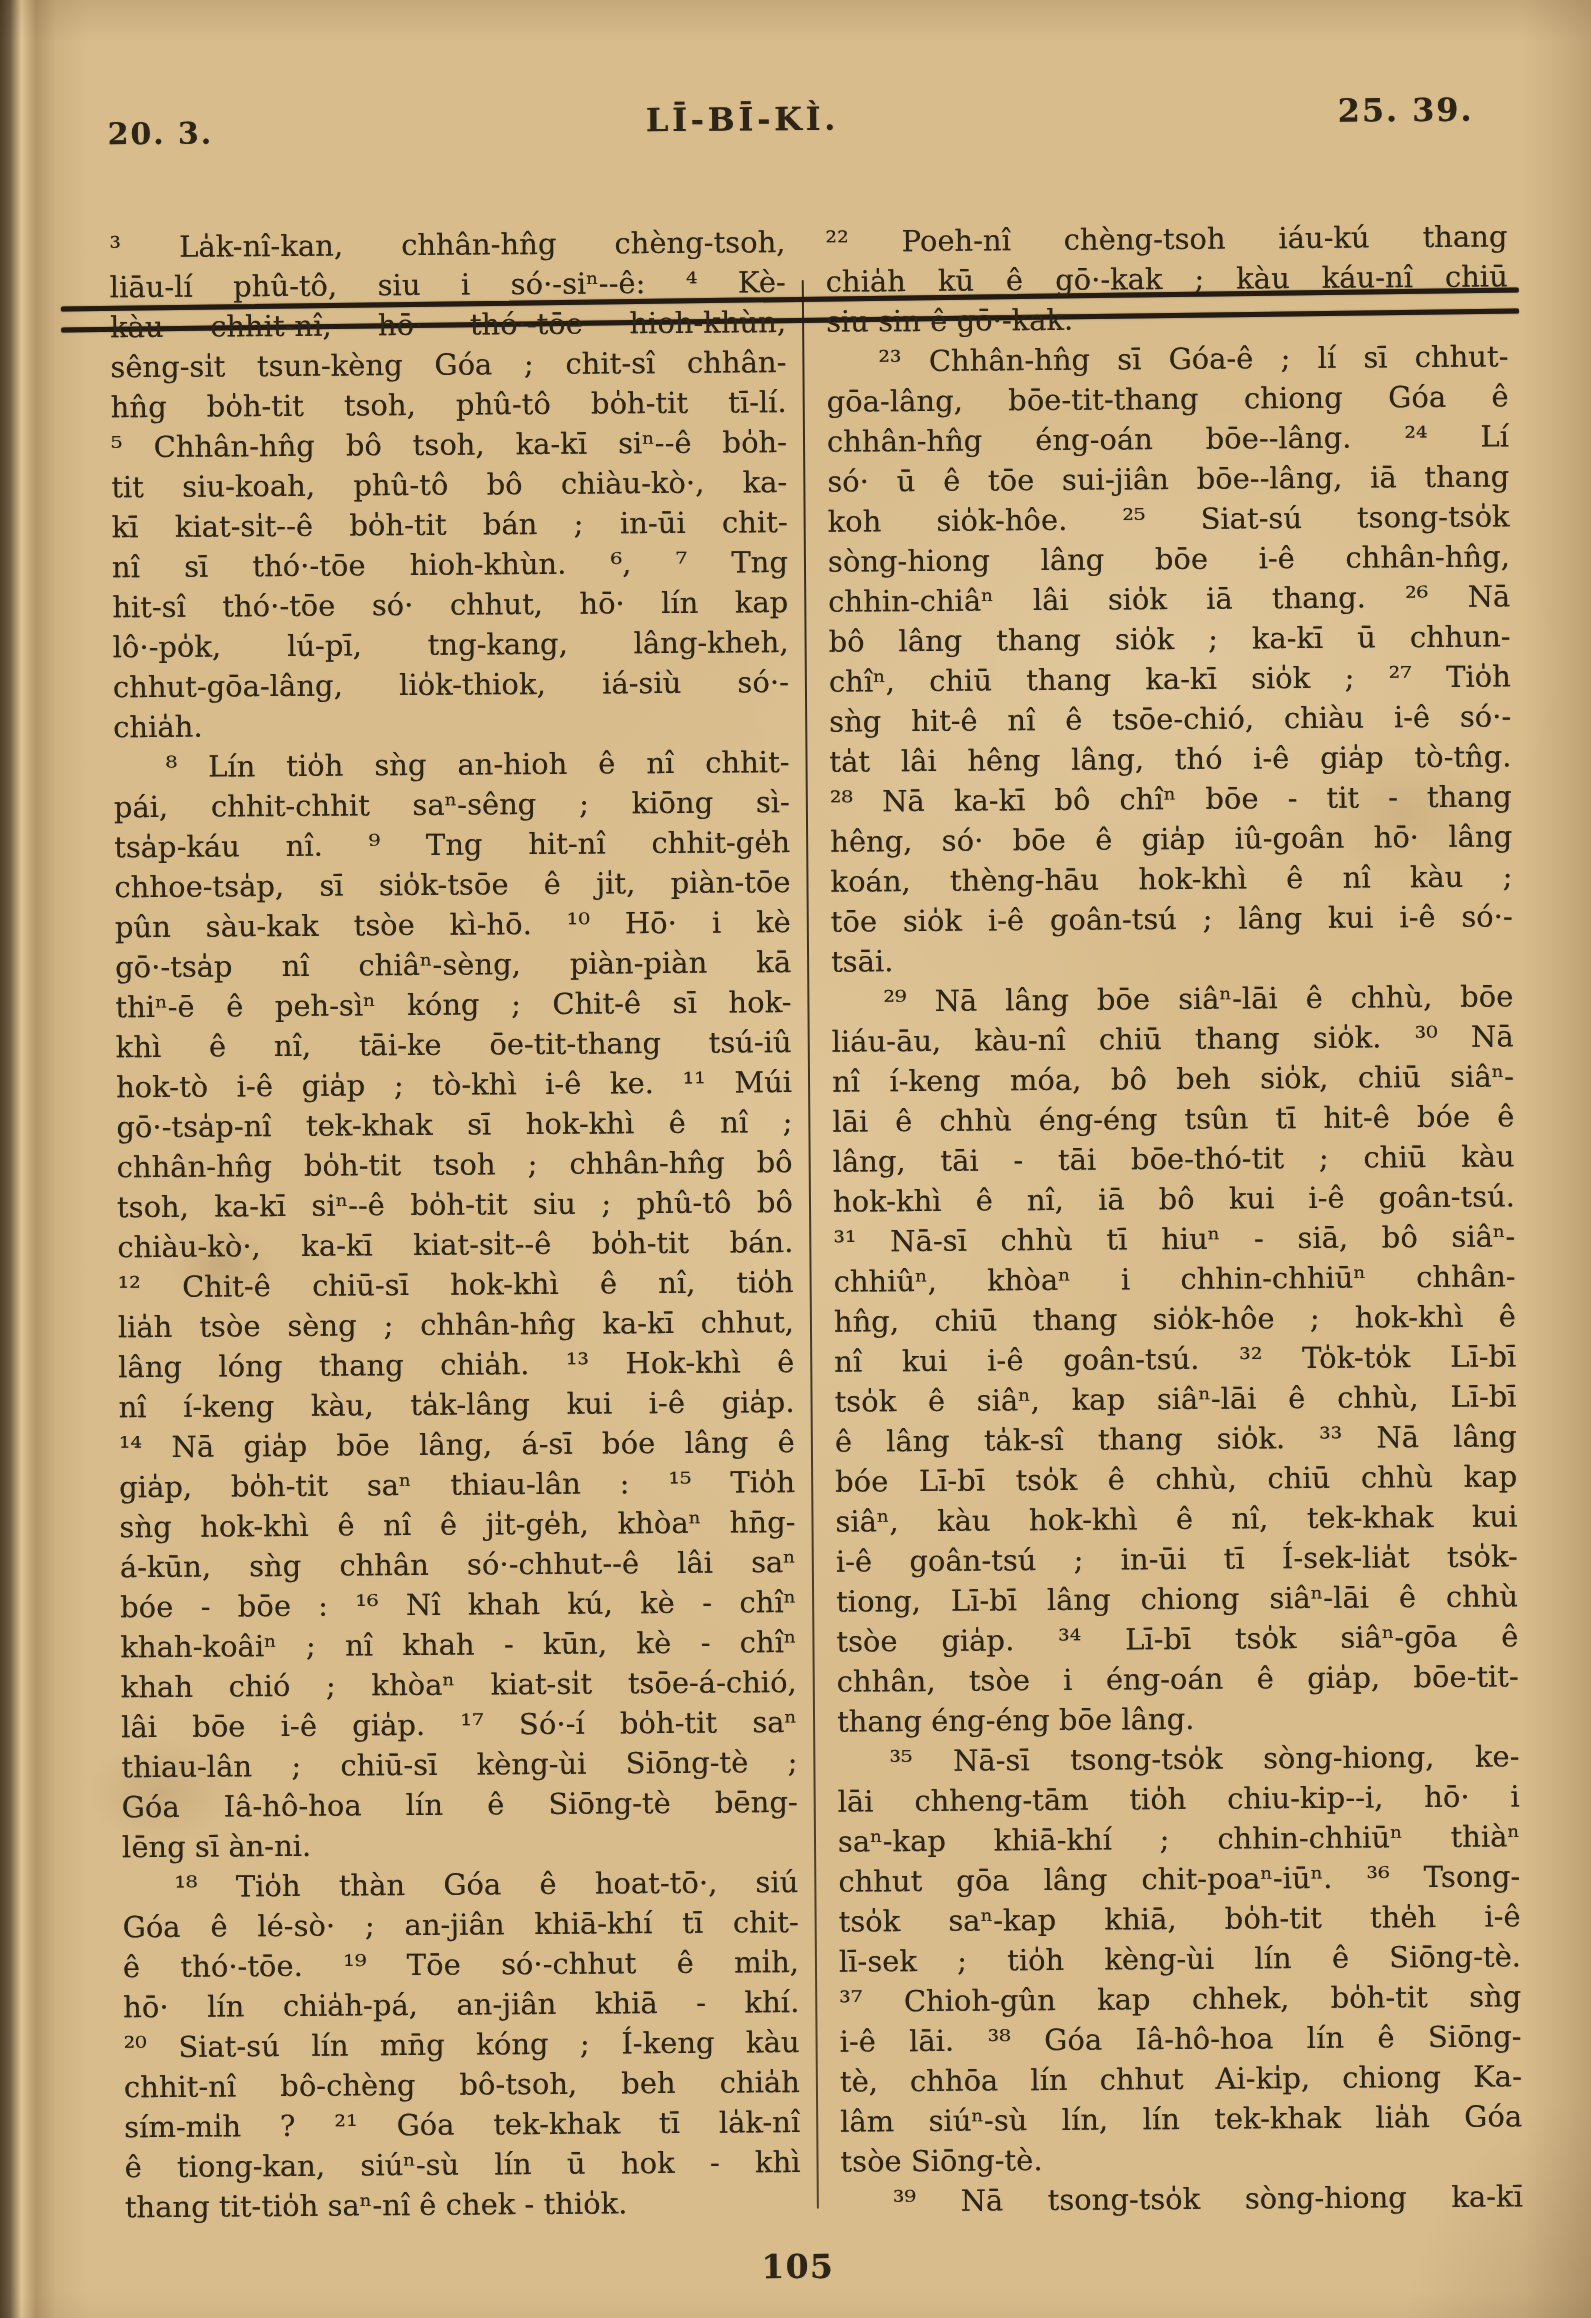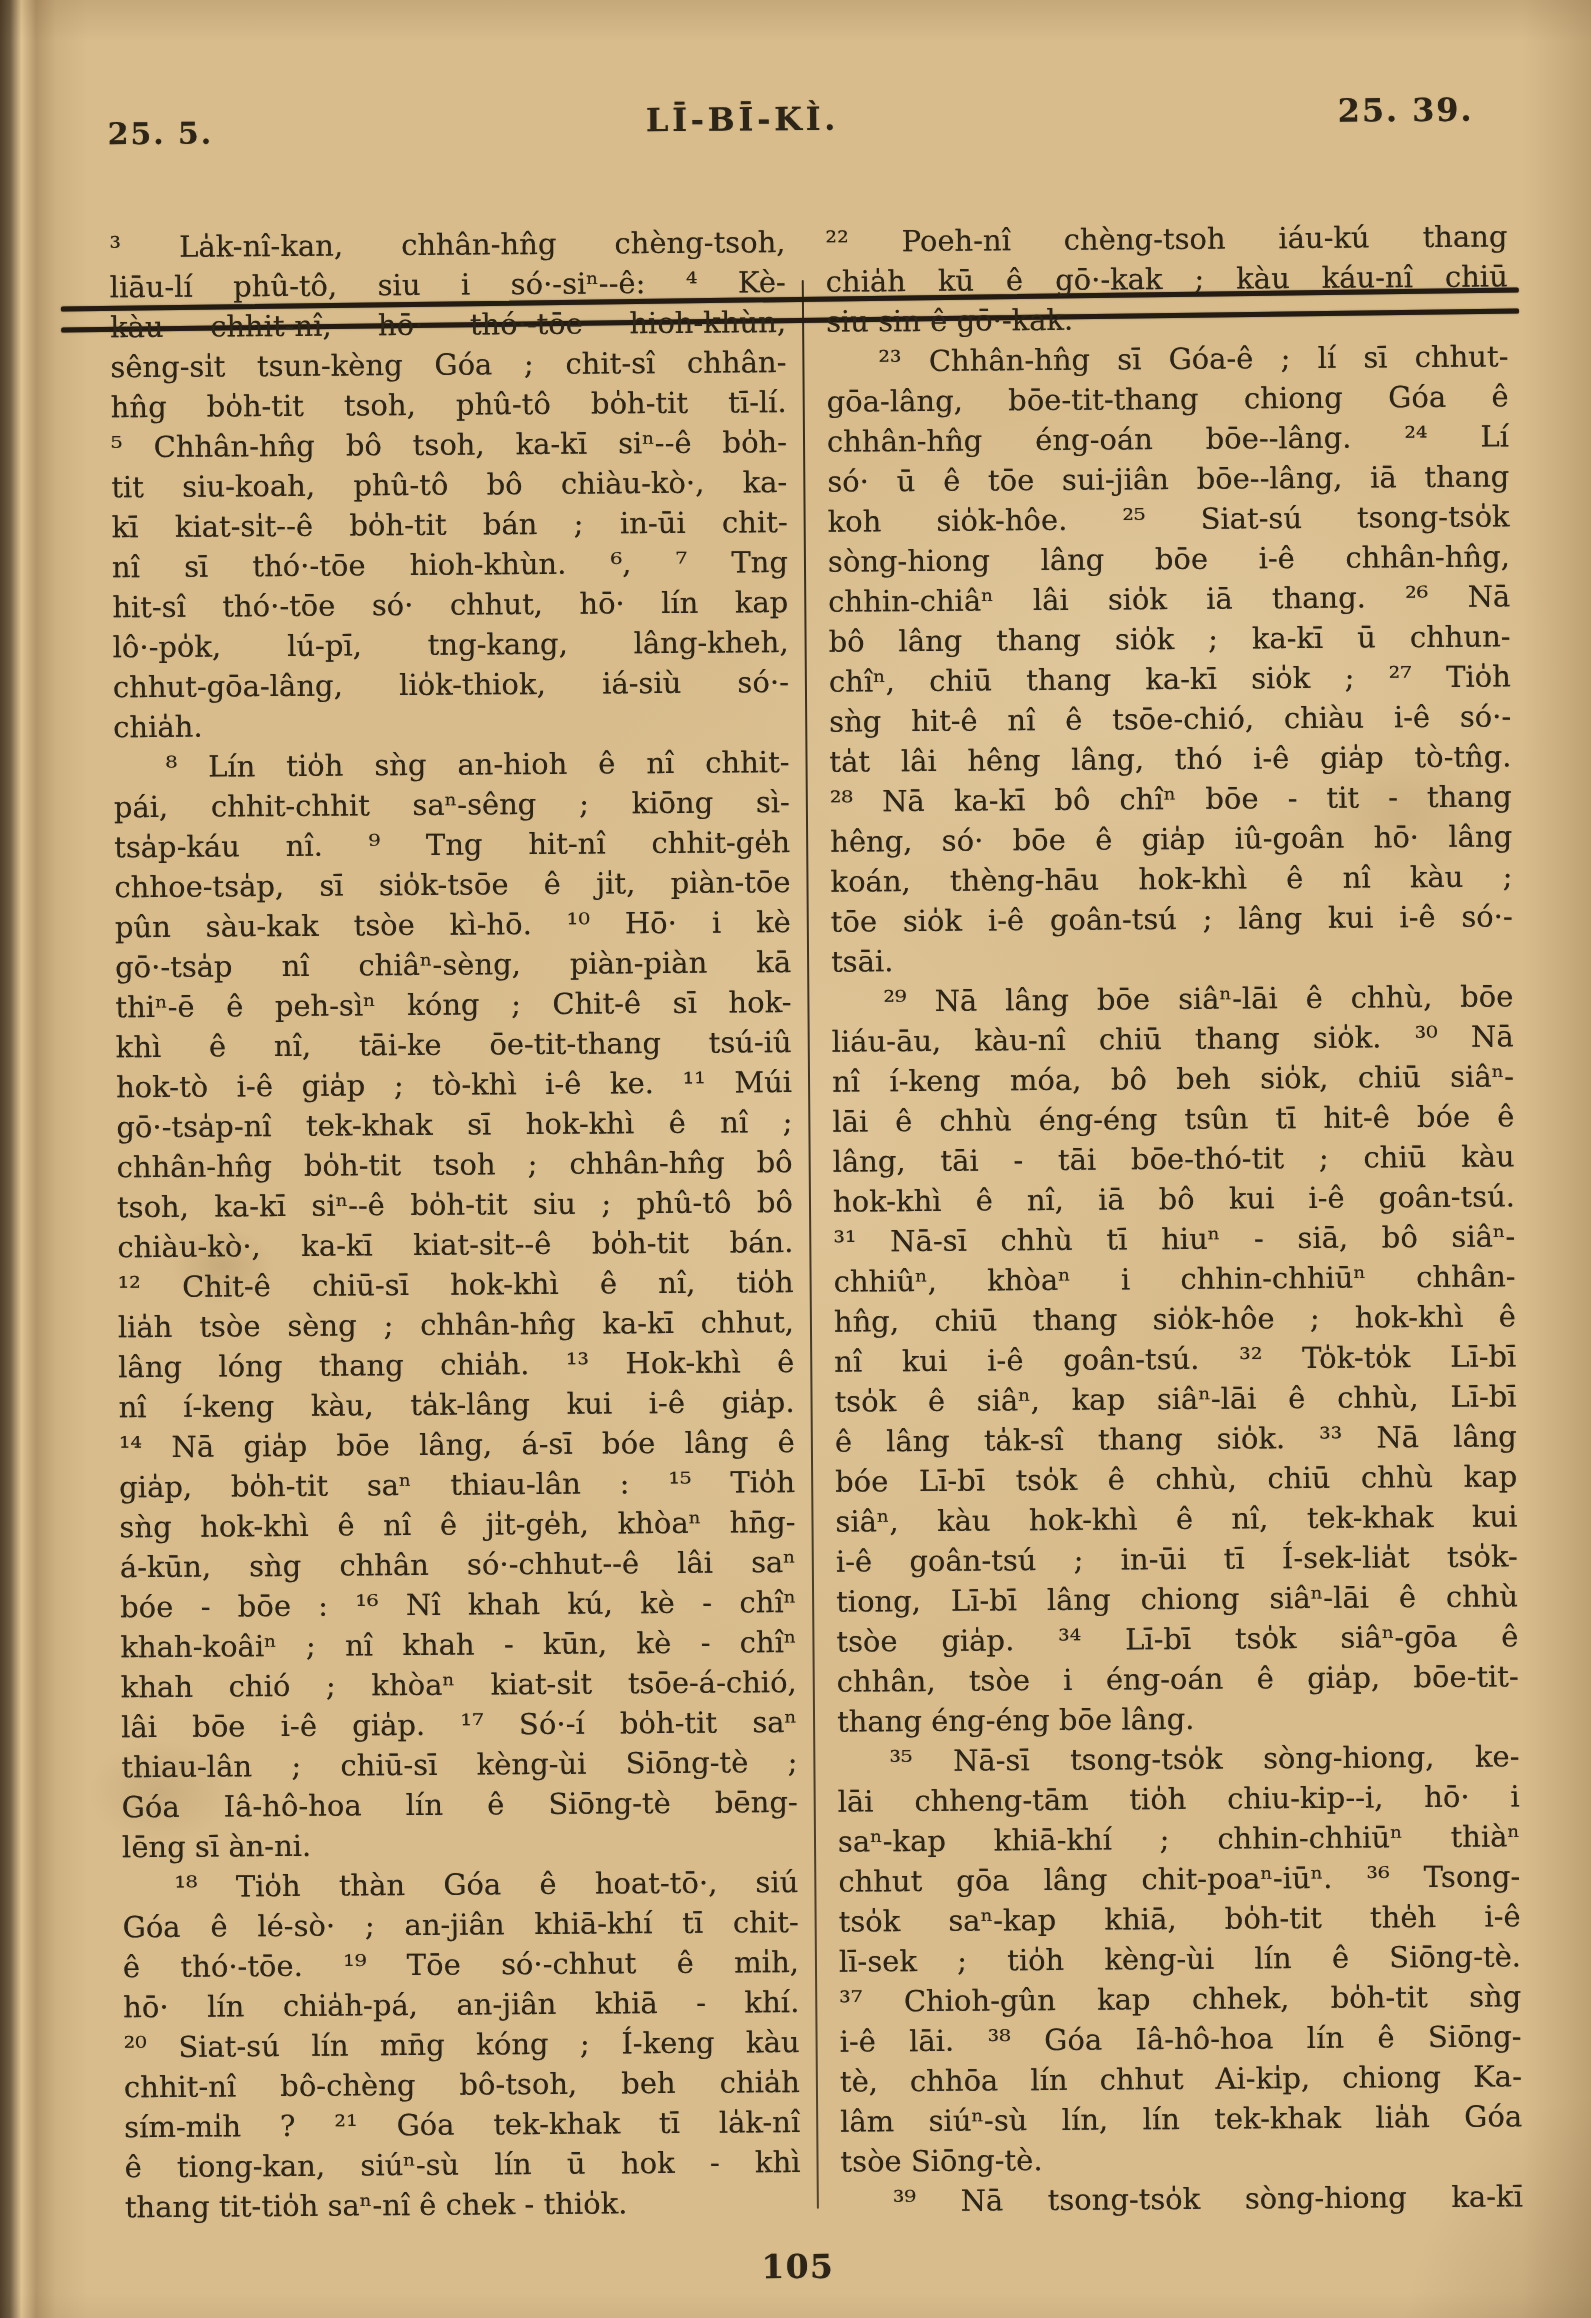--- a/index.html
+++ b/index.html
@@ -76,21 +76,21 @@
     position:absolute;right:0;bottom:17px;width:278px;height:556px;pointer-events:none;
     background:radial-gradient(278px 417px at 100% 100%, rgba(90,65,35,.25), transparent 70%);
   }
 </style>
 </head>
 <body>
 
 <div class="paper"></div>
 
 <div class="content">
-  <div class="hdr-num hdr-left">25. 5.</div>
+  <div class="hdr-num hdr-left">20. 3.</div>
   <div class="hdr-title">LĪ-BĪ-KÌ.</div>
   <div class="hdr-num hdr-right">25. 39.</div>
 
   <div class="rules">
     <div class="rule"></div>
     <div class="rule"></div>
   </div>
 
   <div class="divider"></div>
 

